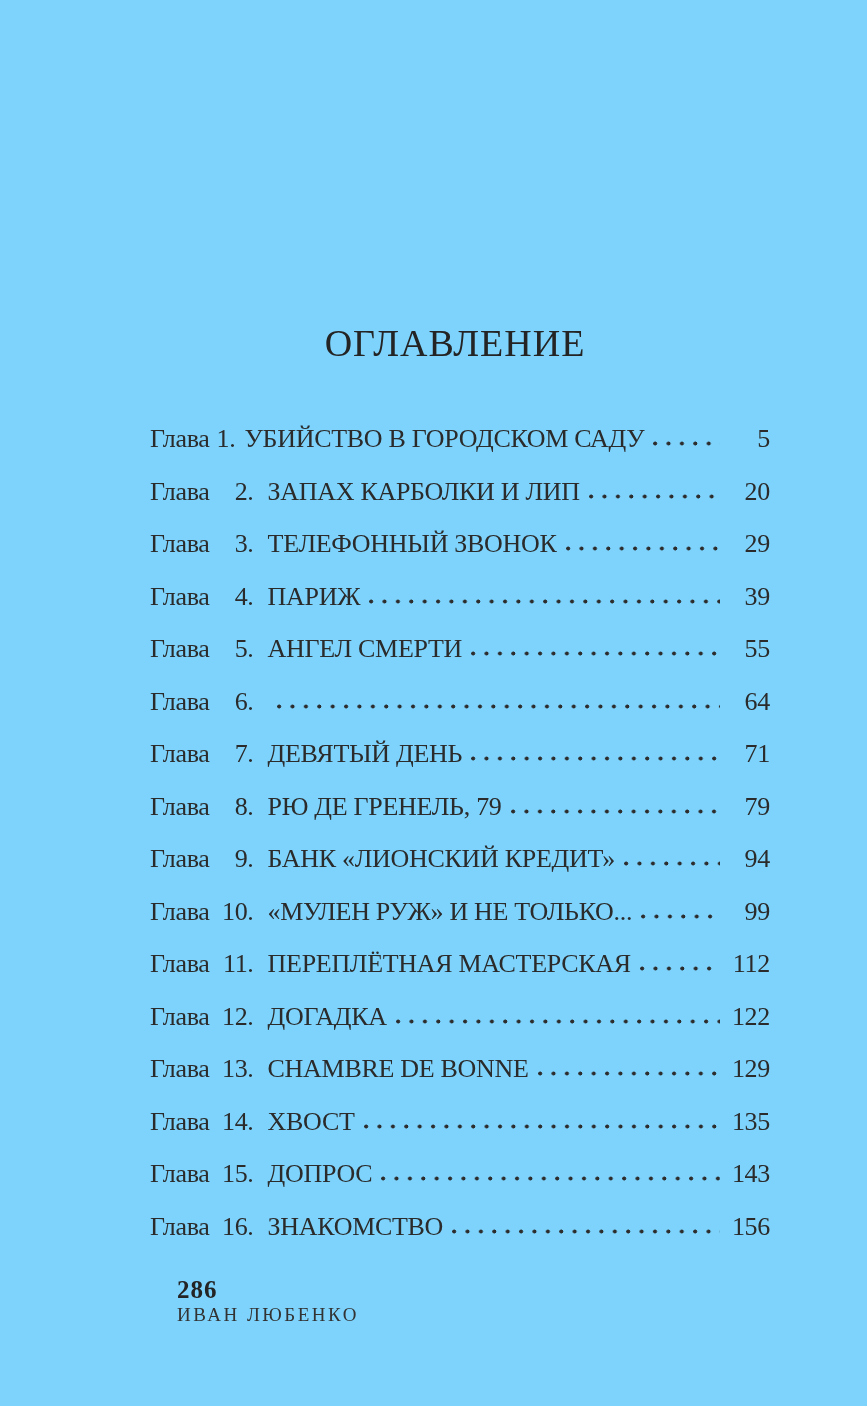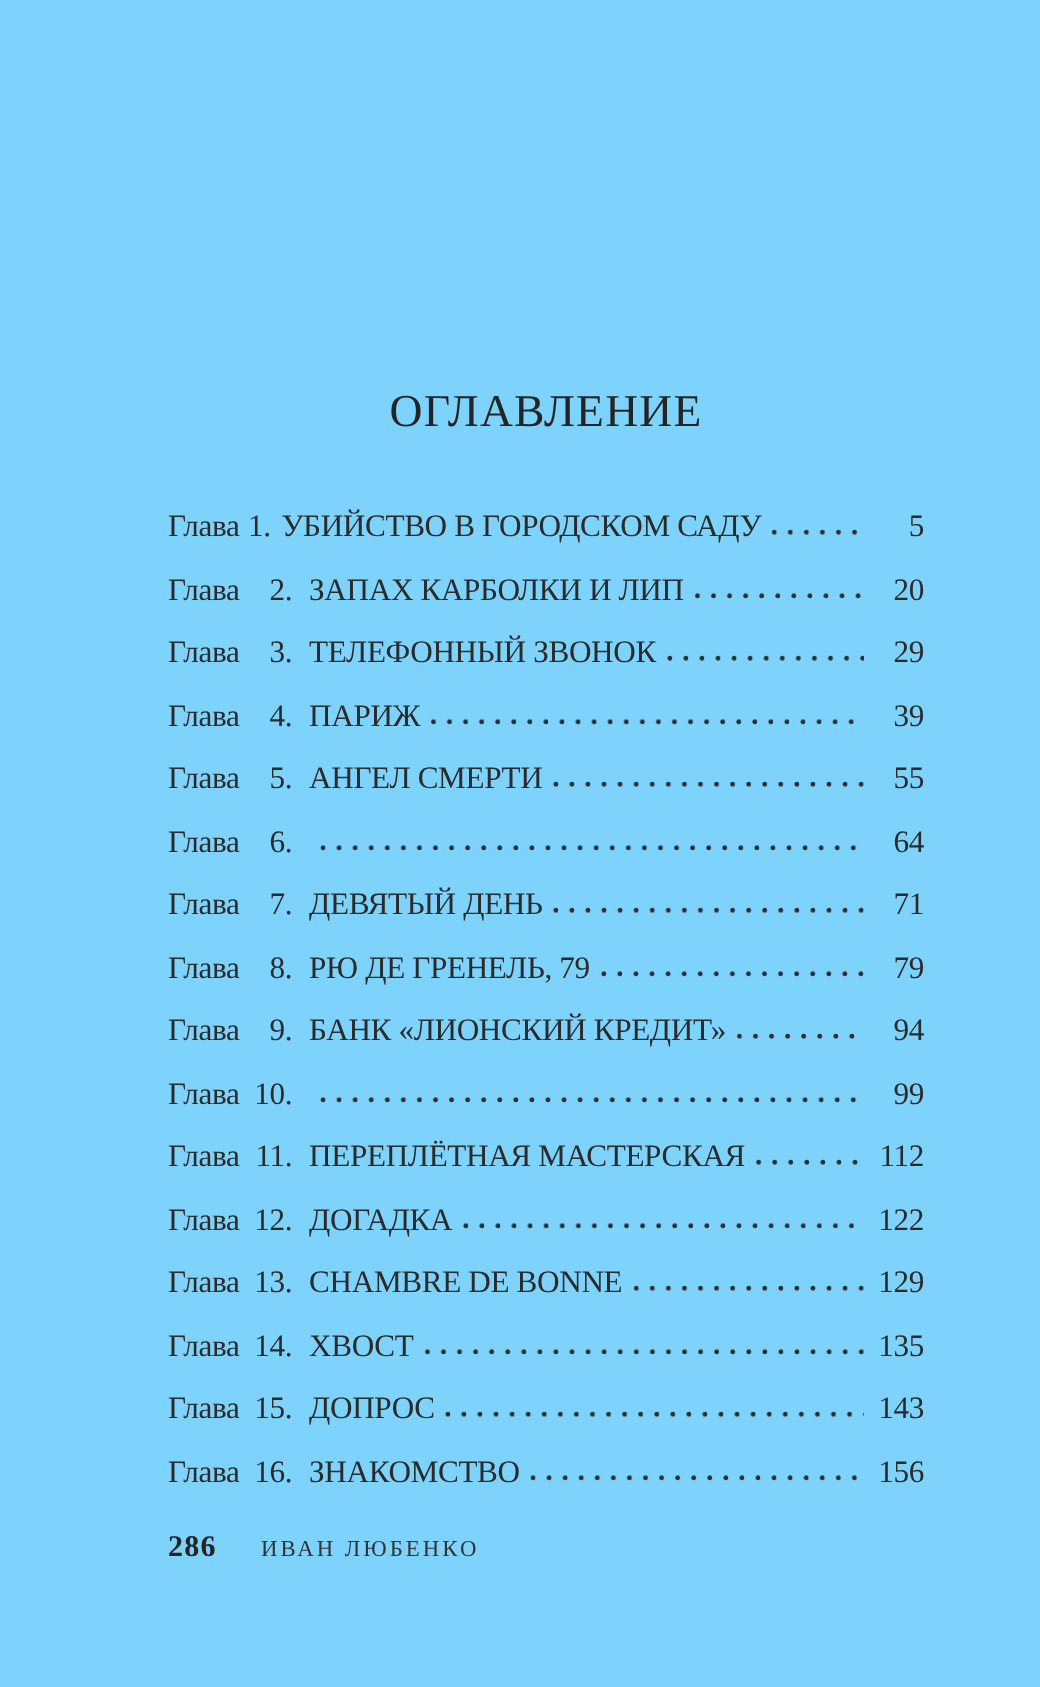--- a/index.html
+++ b/index.html
@@ -34,20 +34,21 @@
     top: 424px;
     width: 630px;
   }
   .toc-row {
     display: flex;
     align-items: baseline;
     height: 52.5px;
     font-size: 26px;
     letter-spacing: -0.3px;
     white-space: nowrap;
+    margin-left: 10px;
   }
   .chapter-label { flex: none; }
   .chapter-num {
     flex: none;
     min-width: 44px;
     text-align: right;
     margin-right: 14px;
   }
   .toc-row:first-child .chapter-num {
     min-width: 0;
@@ -70,20 +71,21 @@
     min-width: 40px;
     text-align: right;
   }
   .page-footer {
     position: absolute;
     left: 140px;
     top: 1276px;
     width: 630px;
     display: flex;
     align-items: baseline;
+    flex-direction: column;
   }
   .folio {
     font-weight: bold;
     font-size: 25px;
     letter-spacing: 1px;
     color: #242424;
   }
   .author-name {
     margin-left: 37px;
     font-size: 19px;
@@ -166,20 +168,21 @@
       <span class="chapter-label">Глава</span>
       <span class="chapter-num">9.</span>
       <span class="chapter-title">БАНК «ЛИОНСКИЙ КРЕДИТ»</span>
       <span class="dot-leader"></span>
       <span class="page-num">94</span>
     </div>
 
     <div class="toc-row">
       <span class="chapter-label">Глава</span>
       <span class="chapter-num">10.</span>
+      <span class="chapter-title">«МУЛЕН РУЖ» И НЕ ТОЛЬКО...</span>
       <span class="dot-leader"></span>
       <span class="page-num">99</span>
     </div>
 
     <div class="toc-row">
       <span class="chapter-label">Глава</span>
       <span class="chapter-num">11.</span>
       <span class="chapter-title">ПЕРЕПЛЁТНАЯ МАСТЕРСКАЯ</span>
       <span class="dot-leader"></span>
       <span class="page-num">112</span>

